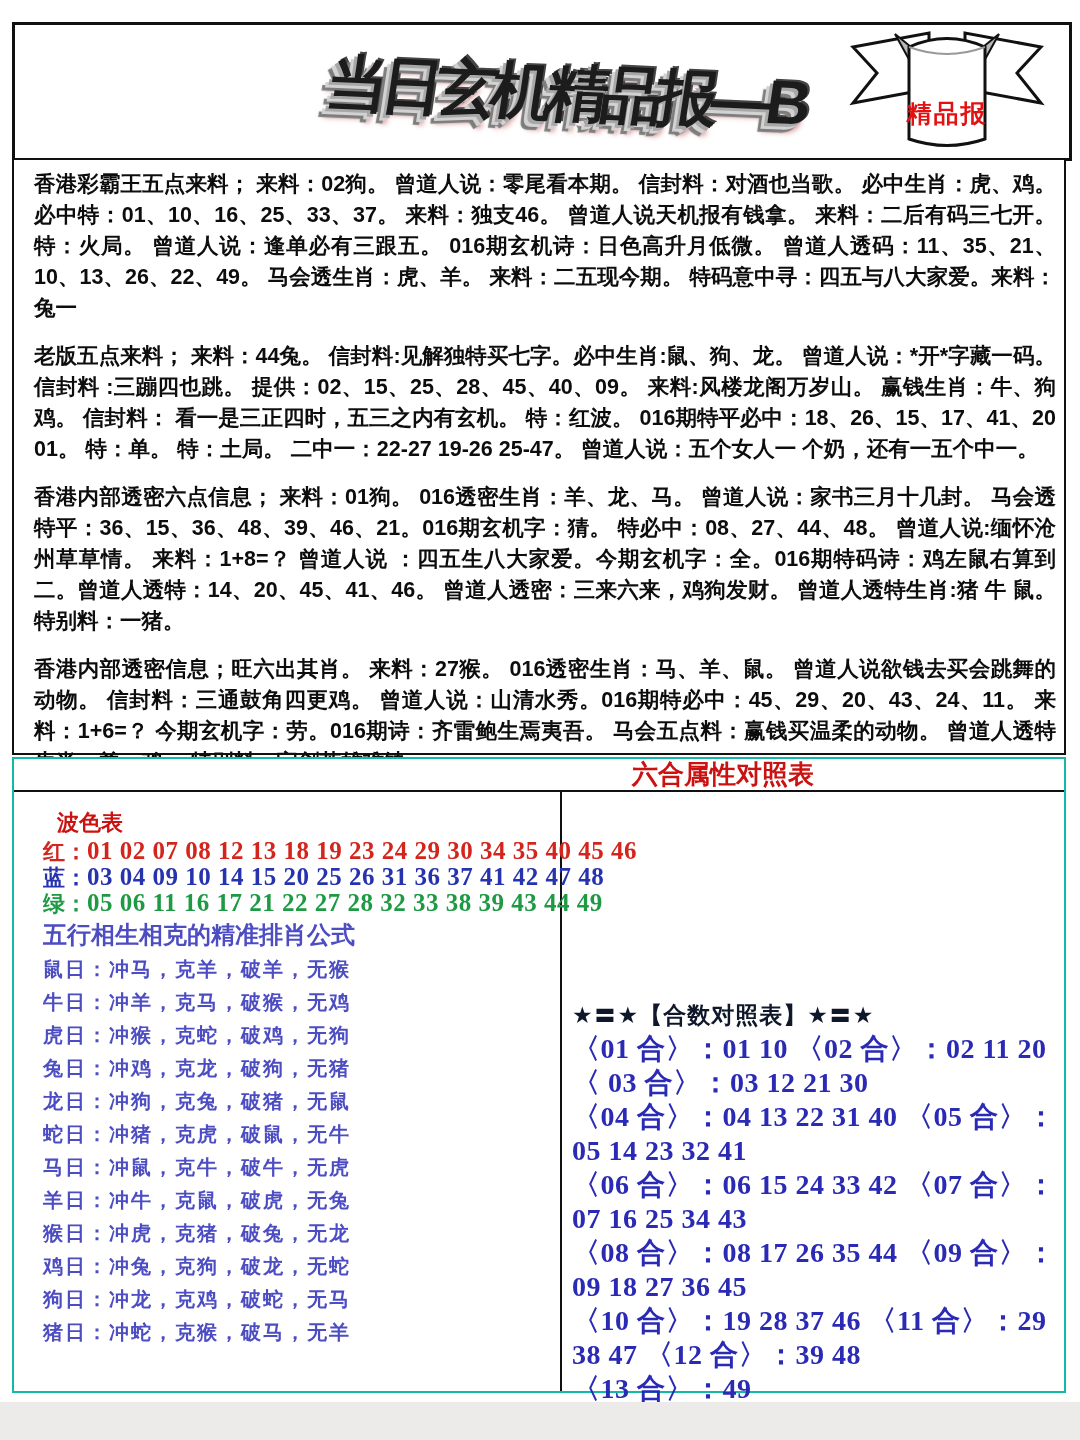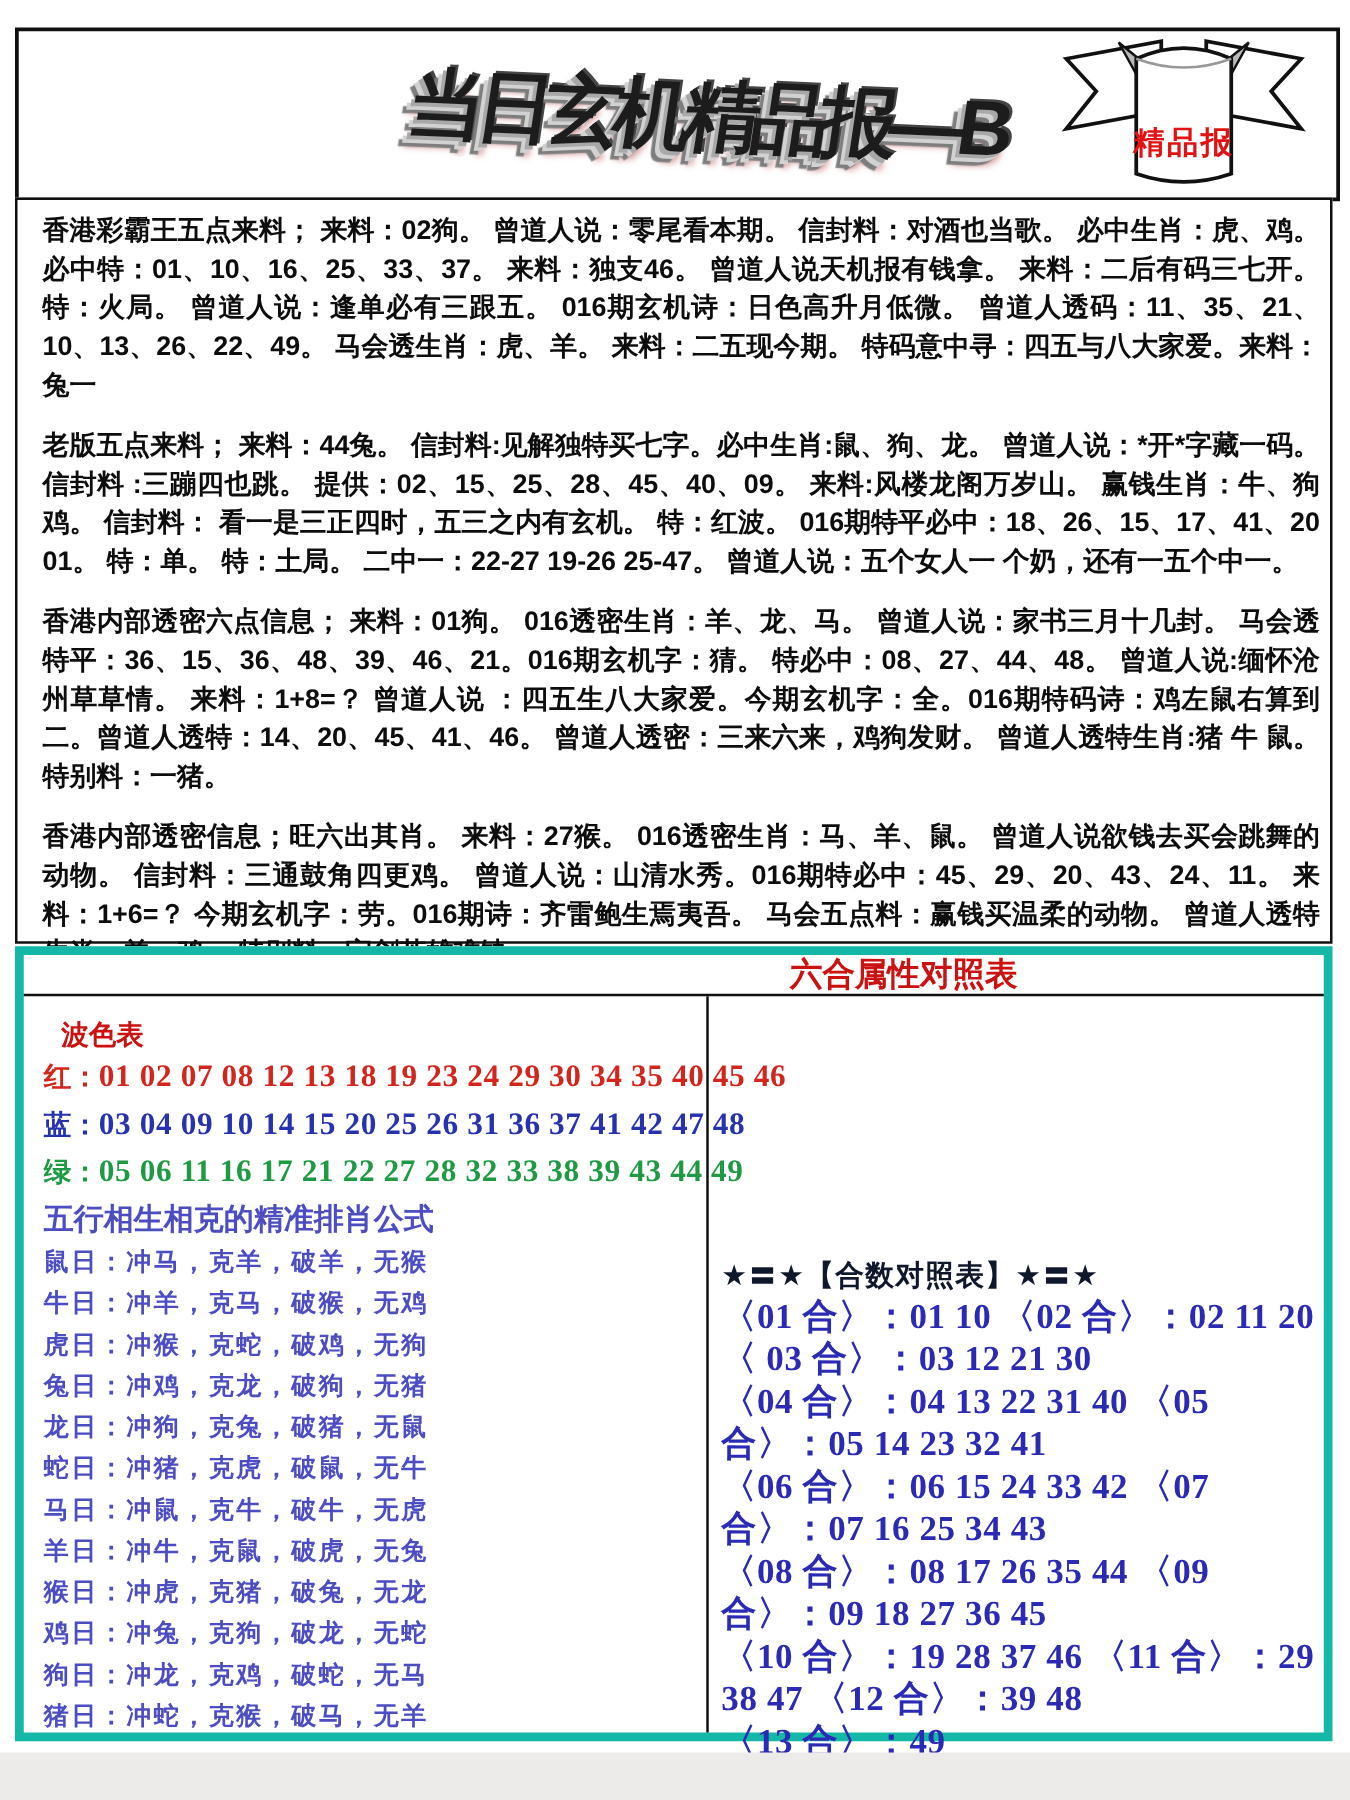--- a/index.html
+++ b/index.html
@@ -24,29 +24,29 @@
   }
   .banner{position:absolute;right:22px;top:0px;width:200px;height:130px;}
   .banner svg{display:block;width:100%;height:100%;}
   .banner text{font-family:"Liberation Sans","DejaVu Sans",sans-serif;font-weight:bold;}
 
   
   .tips-box{position:absolute;left:12px;top:158px;width:1054px;height:597px;border:2px solid #101010;box-sizing:border-box;background:#ffffff;padding:9px 8px 0 20px;}
   .tips-box p{margin:0 0 17px 0;font-size:21.5px;font-weight:bold;line-height:31px;color:#0d0d0d;text-align:justify;}
 
   
-  .attr-box{position:absolute;left:12px;top:757px;width:1054px;height:636px;border:7px solid #14b8a6;box-sizing:border-box;background:#ffffff;display:flex;flex-direction:column;}
+  .attr-box{position:absolute;left:12px;top:757px;width:1054px;height:636px;border:2px solid #14b8a6;box-sizing:border-box;background:#ffffff;display:flex;flex-direction:column;}
   .attr-title-row{height:31px;line-height:30px;border-bottom:2px solid #101010;text-align:center;padding-left:368px;flex:0 0 auto;}
   .attr-title-row span{font-size:26px;font-weight:bold;color:#cc1111;}
   .attr-body{flex:1;display:flex;min-height:0;}
-  .col-left{width:548px;box-sizing:border-box;border-right:2px solid #101010;padding:14px 0 0 16px;}
+  .col-left{width:548px;box-sizing:border-box;border-right:2px solid #101010;padding:14px 0 0 29px;}
   .col-right{flex:1;box-sizing:border-box;padding:206px 4px 0 10px;}
 
   .bose-title{font-size:22px;font-weight:bold;color:#cc1111;line-height:33px;padding-left:14px;}
-  .bose-row{line-height:35px;white-space:nowrap;}
+  .bose-row{line-height:23px;white-space:nowrap;}
   .bose-label{font-size:22px;font-weight:bold;}
   .bose-nums{font-family:"Liberation Serif","DejaVu Serif",serif;font-size:25px;font-weight:bold;letter-spacing:0.5px;}
   .row-red{color:#d3251c;}
   .row-blue{color:#2632ae;}
   .row-green{color:#1f9a44;}
 
   .wuxing-title{font-size:24px;font-weight:bold;color:#4d4dc3;line-height:36px;}
   .zodiac-row{font-size:20px;font-weight:bold;color:#4d4dc3;line-height:33px;letter-spacing:2px;}
 
   .hesu-header{font-size:23px;font-weight:bold;color:#0f172a;line-height:34px;letter-spacing:1px;}

